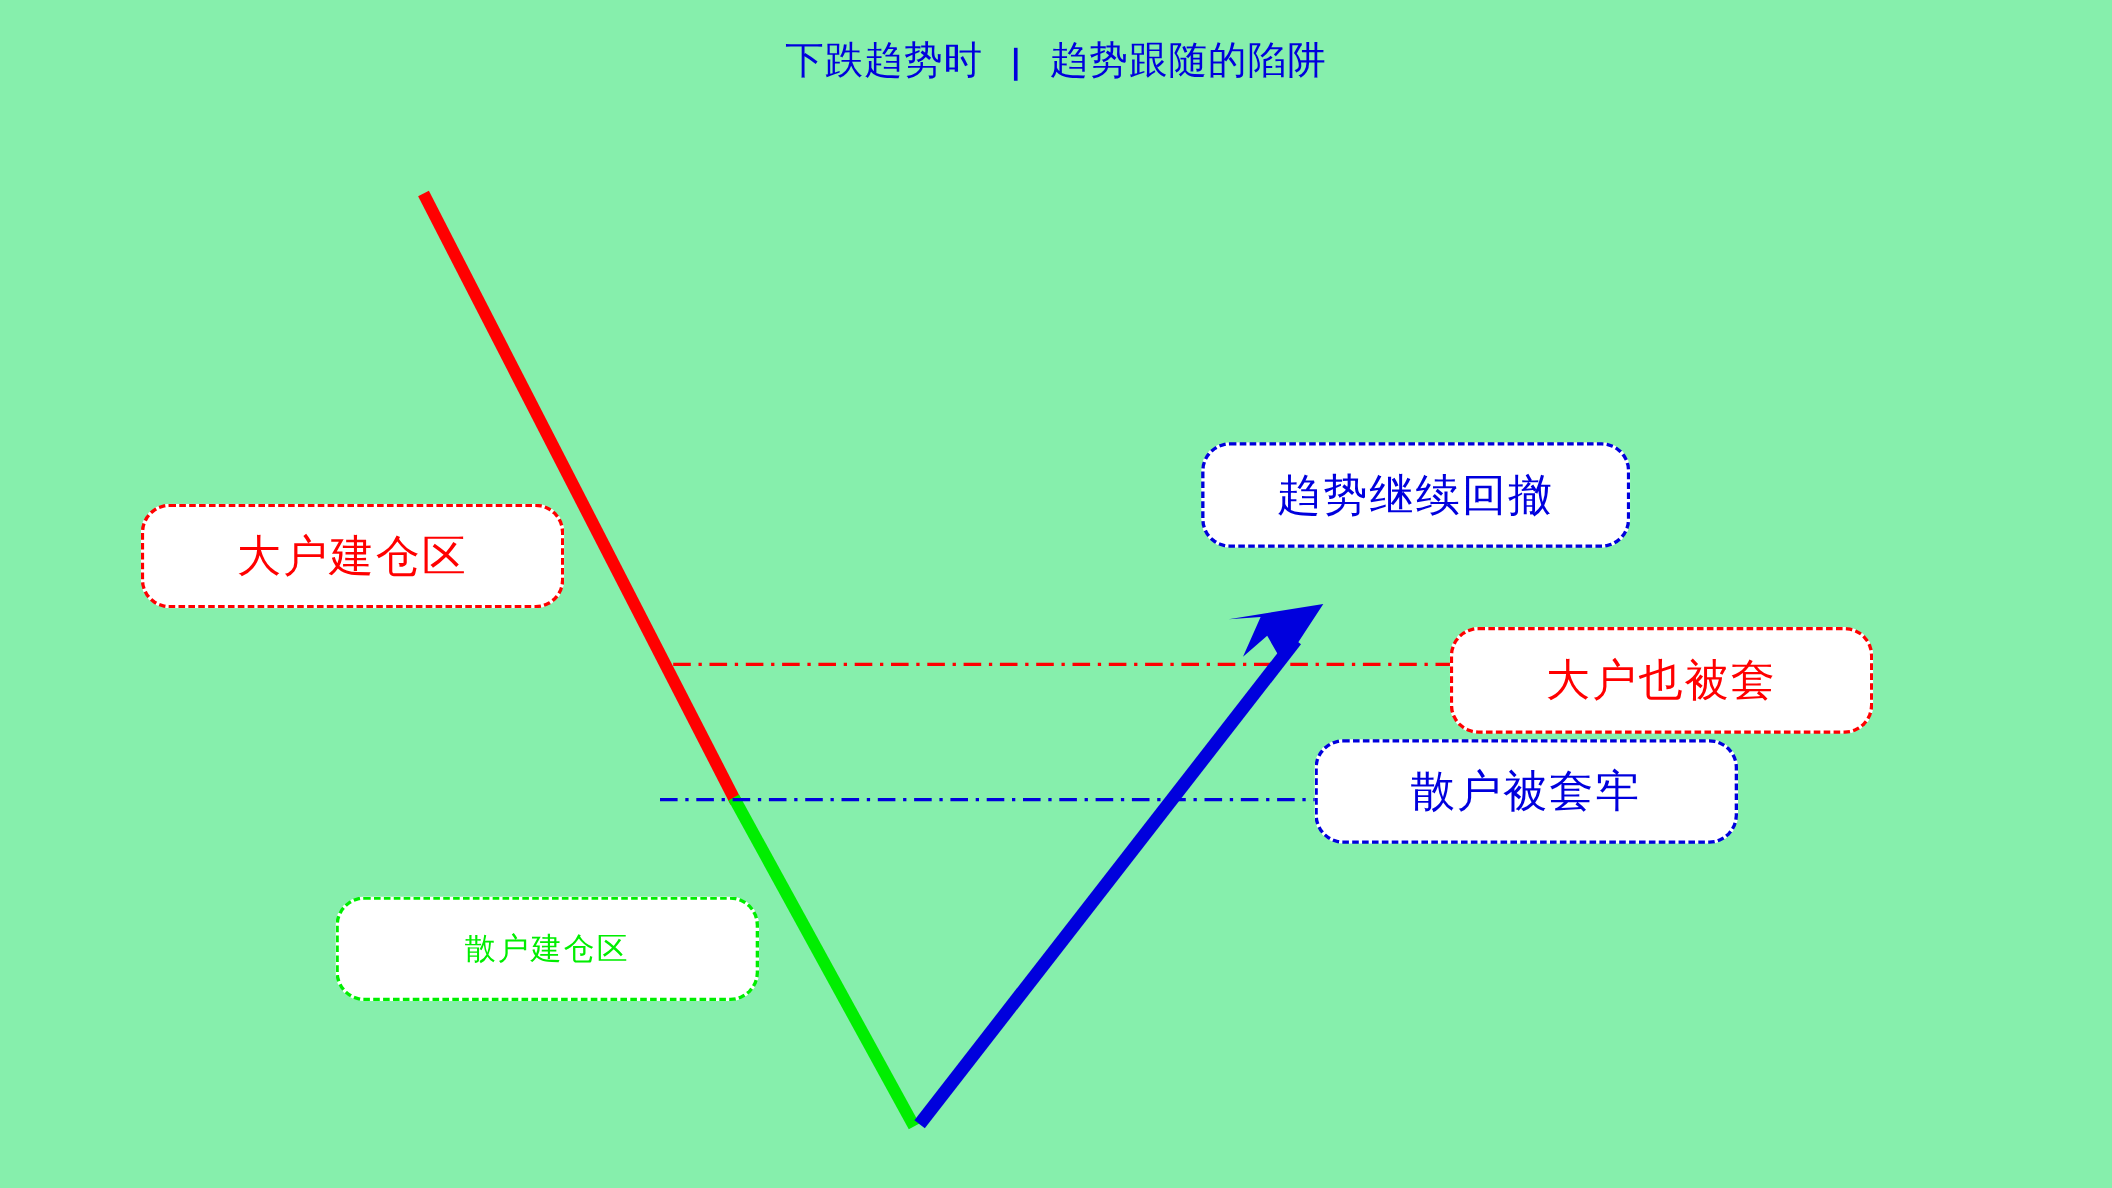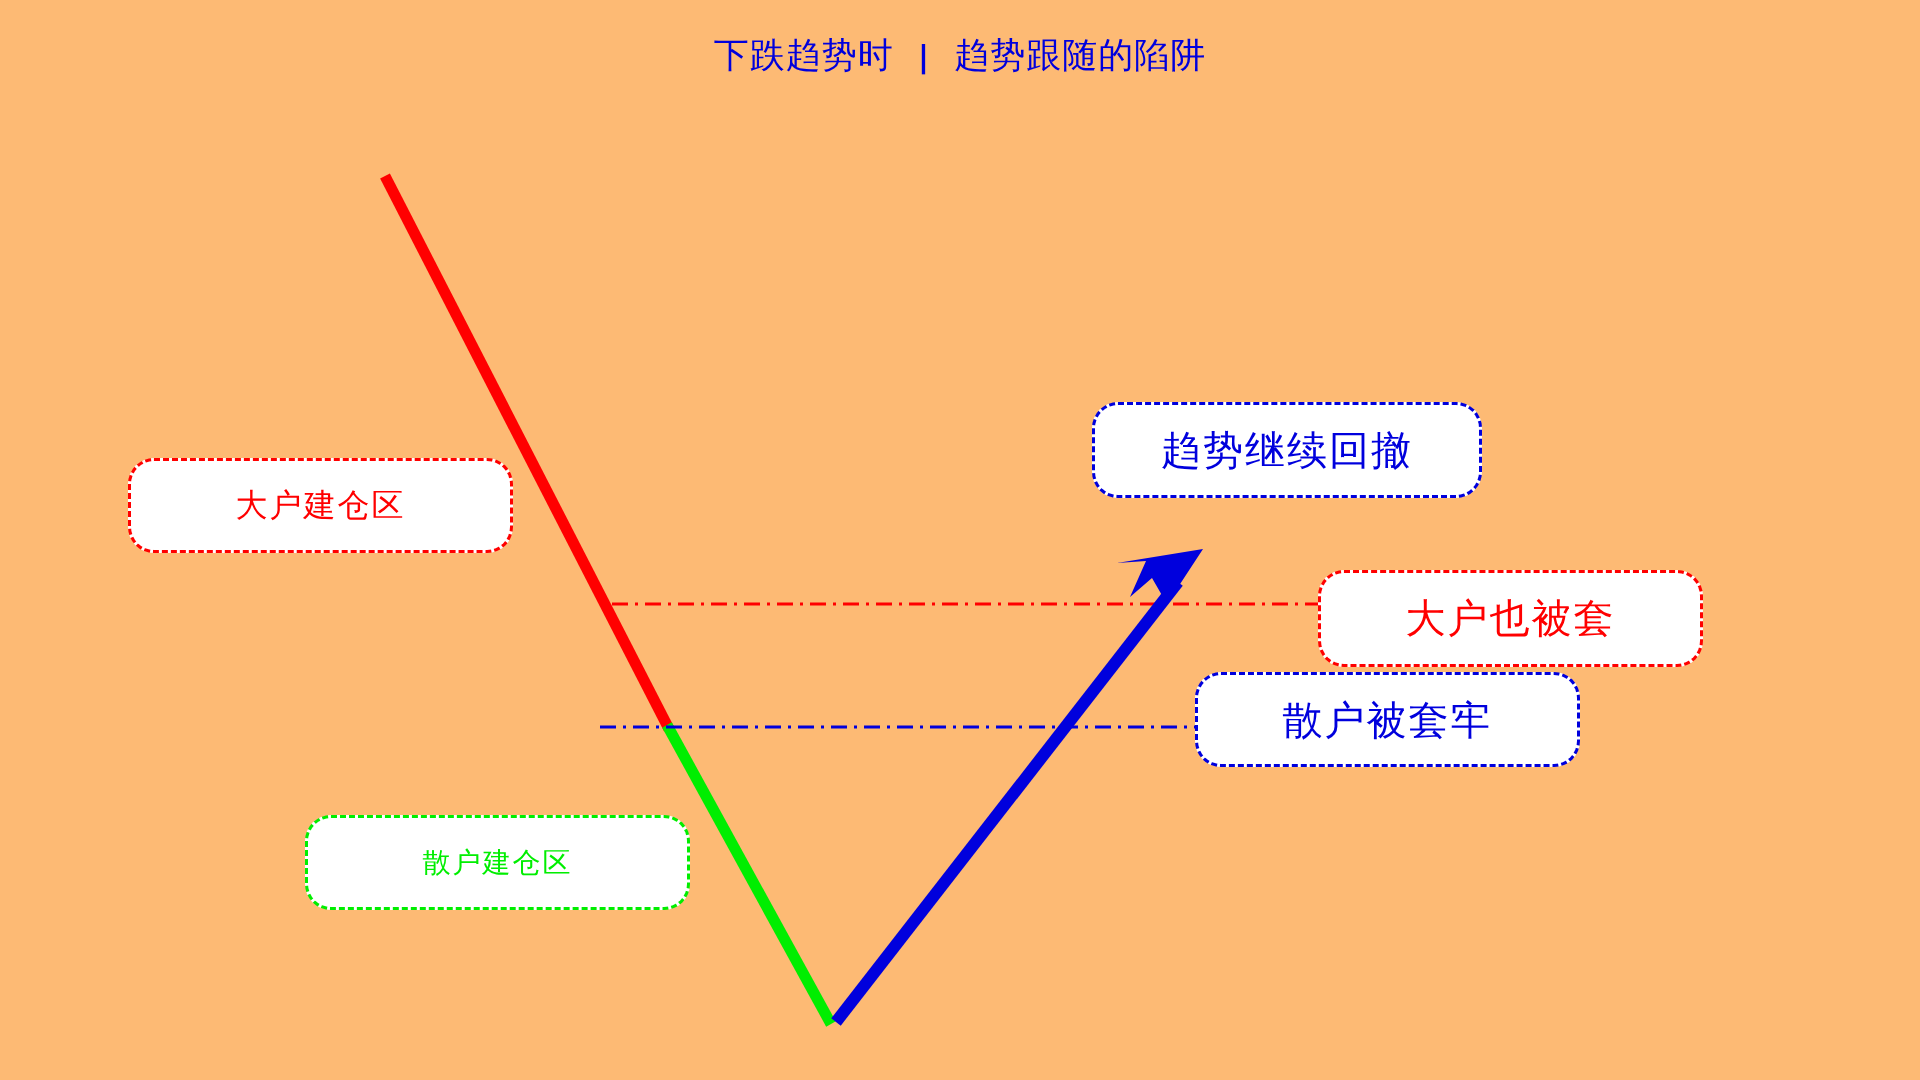--- a/index.html
+++ b/index.html
@@ -59,30 +59,30 @@
     white-space: nowrap;
     letter-spacing: 2px;
   }
   .callout .txt { display: block; }
 
   .c-red    { border-color: #ff0000; color: #ff0000; }
   .c-green  { border-color: #00e000; color: #00ee00; }
   .c-blue   { border-color: #0000e0; color: #0000dd; }
 
   
-  #box-dahu-jiancang { left: 128px;  top: 458px; width: 385px; height: 95px;  font-size: 32px; }
+  #box-dahu-jiancang { left: 128px;  top: 458px; width: 385px; height: 95px;  font-size: 40px; }
   #box-sanhu-jiancang{ left: 305px;  top: 815px; width: 385px; height: 95px;  font-size: 28px; }
   #box-huiche       { left: 1092px; top: 402px; width: 390px; height: 96px;  font-size: 40px; }
   #box-dahu-taotao  { left: 1318px; top: 570px; width: 385px; height: 97px;  font-size: 40px; }
   #box-sanhu-taolao { line-height: 1; left: 1195px; top: 672px; width: 385px; height: 95px;  font-size: 40px; }
 </style>
 </head>
 <body>
 
-<div id="stage" style="background: #fdba74;">
+<div id="stage" style="background: #86efac;">
 
   <div id="title" style="color: rgb(0, 0, 221);"><span>下跌趋势时</span><span>&nbsp;&nbsp;</span><span class="sep">|</span><span>&nbsp;&nbsp;</span><span>趋势跟随的陷阱</span></div>
 
   <svg id="draw" viewBox="0 0 1920 1080">
 
     <line x1="385" y1="176" x2="669" y2="729" stroke="#ff0000" stroke-width="11" stroke-linecap="butt"></line>
 
     <line x1="667" y1="725" x2="831" y2="1024" stroke="#00ee00" stroke-width="11" stroke-linecap="butt"></line>
 
     <line x1="612" y1="604" x2="1322" y2="604" stroke="#ff0000" stroke-width="3" stroke-dasharray="16 7 3 7"></line>

